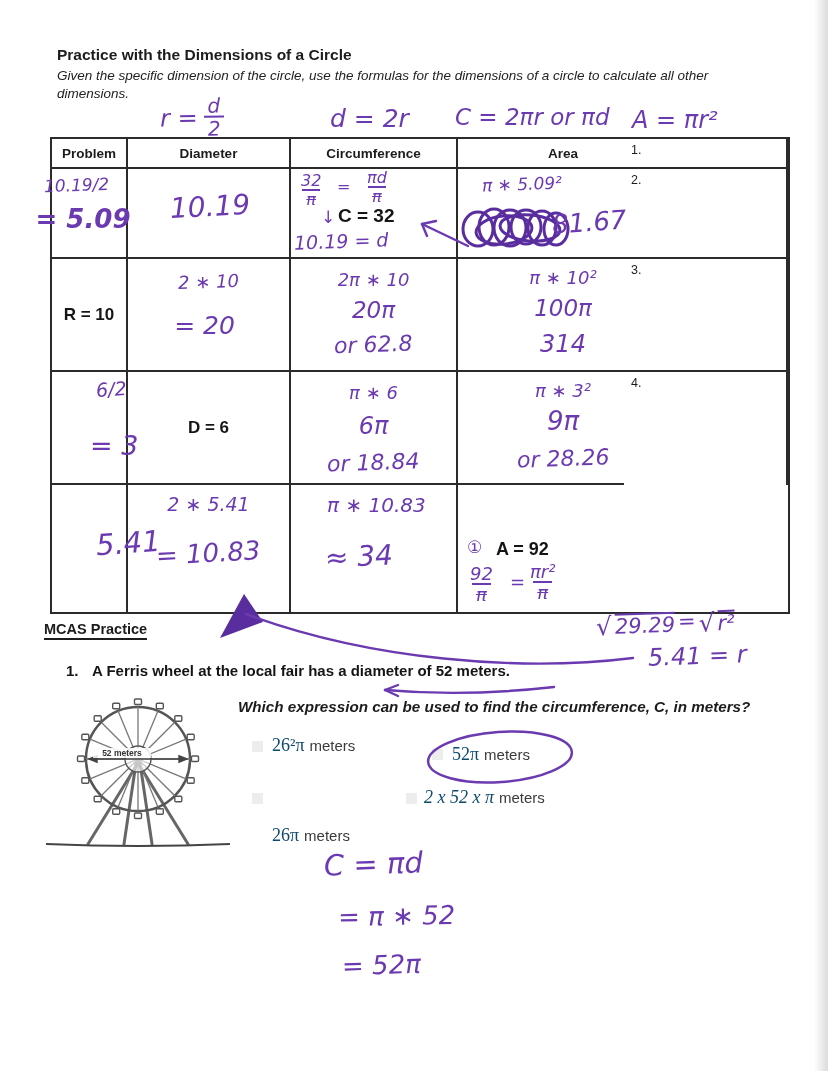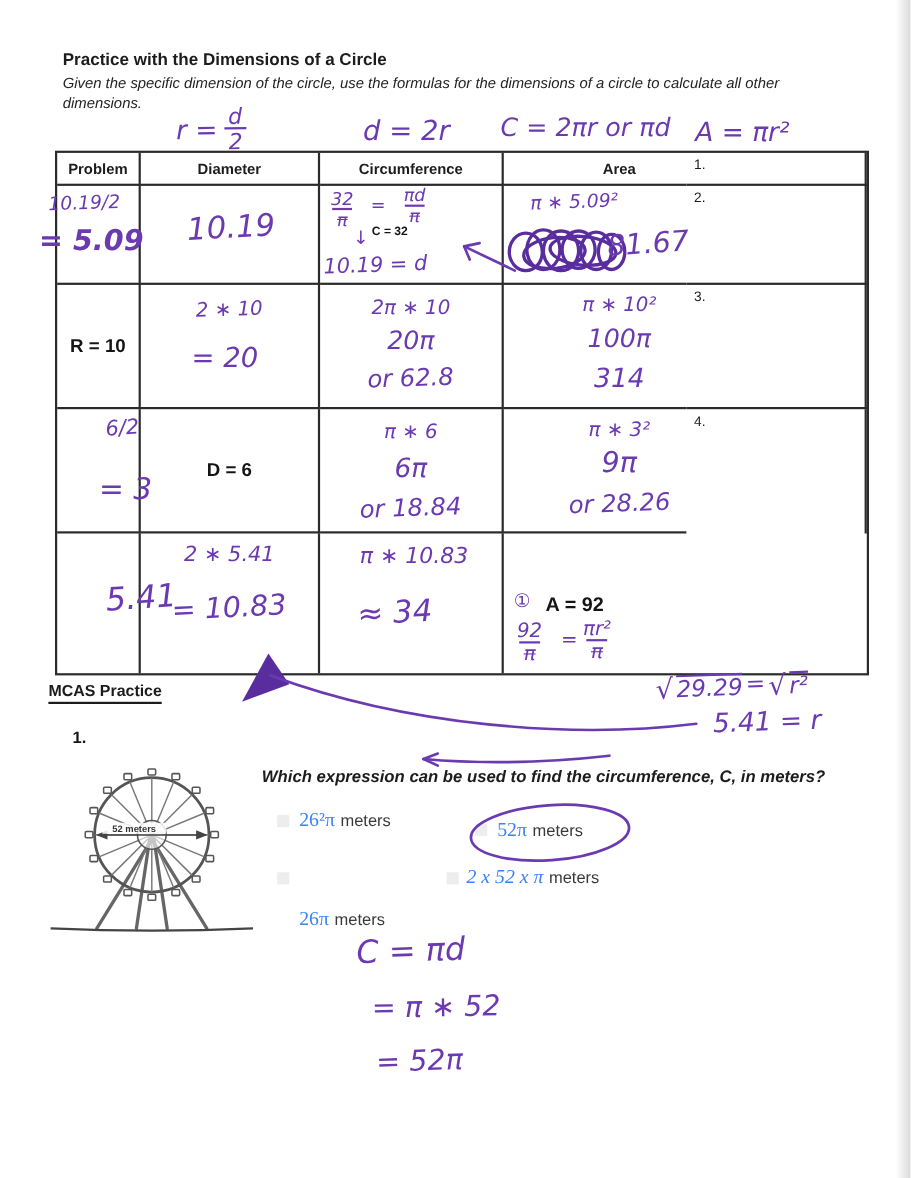--- a/index.html
+++ b/index.html
@@ -27,21 +27,21 @@
   .colflex { display:flex; flex-direction:column; align-items:center; }
   
   .frac { display:inline-flex; flex-direction:column; align-items:center; }
   .frac .den { border-top:2px solid currentColor; padding:1px 4px 0 4px; }
   .frac .num { padding:0 4px; }
   .strike { text-decoration:line-through; }
   
   .rad { border-top:2px solid currentColor; padding-top:1px; }
   
   .opt { position:absolute; white-space:nowrap; }
-  .opt .expr { font-family:"Liberation Serif", serif; font-size:18px; color:#3b82f6; }
+  .opt .expr { font-family:"Liberation Serif", serif; font-size:18px; color:#0c4a6e; }
   .opt .unit { font-size:15px; color:#3a3a3a; margin-left:5px; }
   .faintbox { position:absolute; width:11px; height:11px; background:#ededed; }
   .edge-shadow { position:absolute; right:0; top:0; width:14px; height:1071px;
                  background:linear-gradient(to right, rgba(0,0,0,0), rgba(0,0,0,0.14)); }
 </style>
 </head>
 <body>
 
 <div class="page">
 
@@ -87,21 +87,21 @@
       <span class="hw frac abs" style="left:6px; top:4px; font-size:16px;">
         <span class="num">32</span>
         <span class="den strike">π</span>
       </span>
       <span class="hw abs" style="left:46px; top:10px; font-size:16px;">=</span>
       <span class="hw frac abs" style="left:60px; top:1px; font-size:16px;margin-left:12px;">
         <span class="num">πd</span>
         <span class="den strike">π</span>
       </span>
       <span class="hw abs" style="left:30px; top:40px; font-size:17px;">↓</span>
-      <span class="printed abs" style="left:47px; top:36px; font-size:11px;">C = 32</span>
+      <span class="printed abs" style="left:47px; top:36px; font-size:19px;">C = 32</span>
       <span class="hw abs" style="left:3px; top:63px; font-size:19px; transform:rotate(-2deg);">10.19 = d</span>
     </div>
     <div class="c lastcol">
       <span class="hw abs" style="left:24px; top:7px; font-size:17px; transform:rotate(-2deg);">π ∗ 5.09²</span>
       <svg class="abs" style="left:2px; top:34px;" width="132" height="48" viewBox="0 0 132 48">
         <g fill="none" stroke="#5a2d9e" stroke-width="3">
           <ellipse cx="18" cy="26" rx="15" ry="17"></ellipse>
           <ellipse cx="34" cy="24" rx="15" ry="18"></ellipse>
           <ellipse cx="50" cy="25" rx="16" ry="18"></ellipse>
           <ellipse cx="66" cy="24" rx="15" ry="17"></ellipse>
@@ -197,20 +197,21 @@
   <div class="abs hw" style="left:596px; top:612px; font-size:21px; transform:rotate(-2deg); display:flex; align-items:flex-start; gap:3px;">
     <span style="font-size:25px;">√</span>
     <span class="rad">29.29</span>
     <span>=</span>
     <span style="font-size:25px;">√</span>
     <span class="rad">r²</span>
   </div>
   <div class="abs hw" style="left:648px; top:644px; font-size:24px; transform:rotate(-2deg);">5.41 = r</div>
 
   <div class="abs printed" style="left:66px; top:662px; font-size:15px;">1.</div>
+  <div class="abs printed" style="left:92px; top:662px; font-size:15px;">A Ferris wheel at the local fair has a diameter of 52 meters.</div>
 
   <svg class="abs" style="left:370px; top:681px;" width="190" height="20" viewBox="0 0 190 20">
     <g stroke="#6b3ab0" stroke-width="2.4" fill="none" stroke-linecap="round">
       <path d="M 184 6 Q 95 16, 15 9"></path>
       <line x1="15" y1="9" x2="28" y2="4"></line>
       <line x1="15" y1="9" x2="28" y2="15"></line>
     </g>
   </svg>
 
   <div class="abs" style="left:238px; top:698px; font-weight:bold; font-style:italic; font-size:15.2px;">Which expression can be used to find the circumference, C, in meters?</div>

